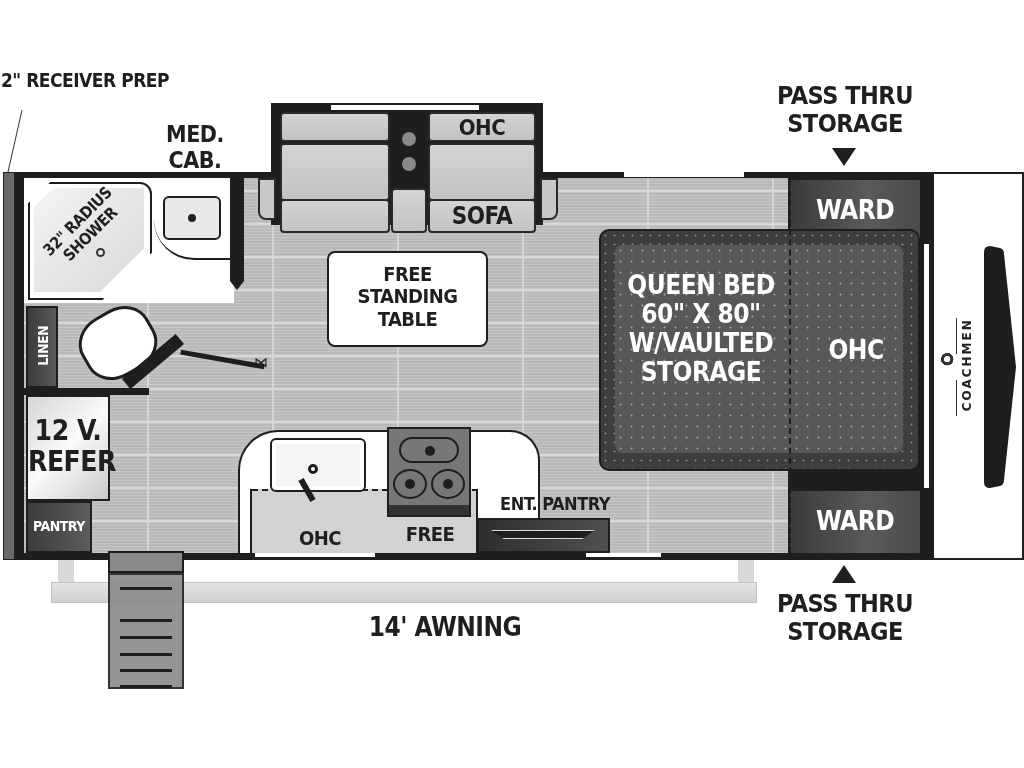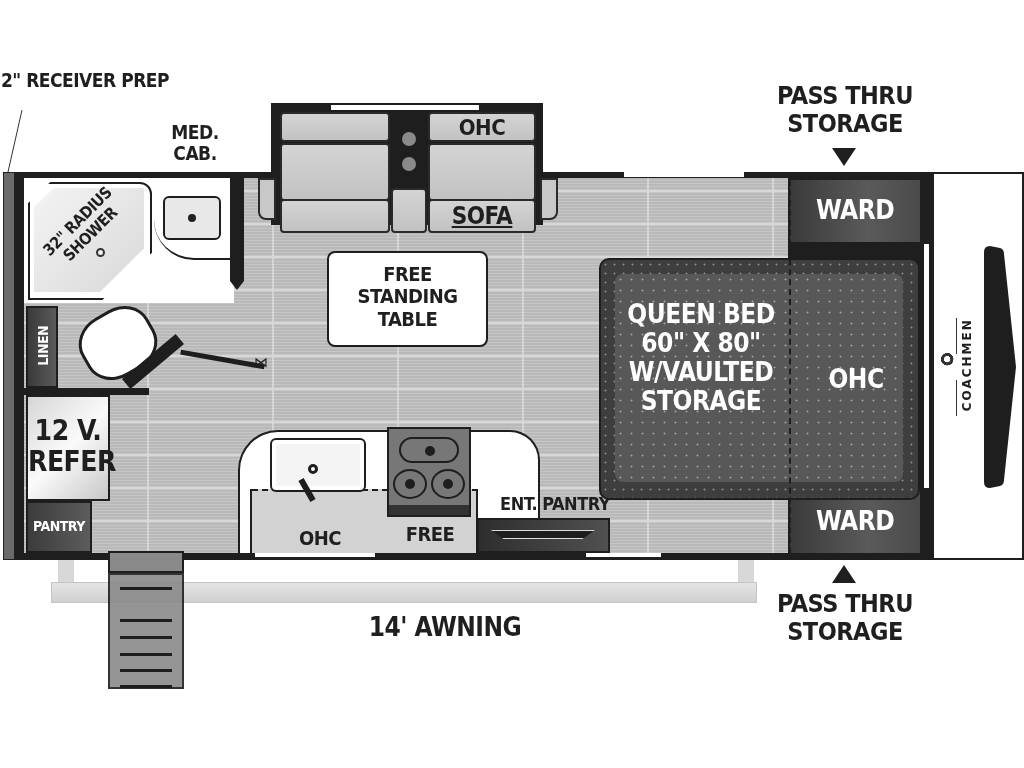--- a/index.html
+++ b/index.html
@@ -30,21 +30,21 @@
 </head>
 <body>
 
 <div class="lbl" style="left:0;top:70px;width:170px;font-size:19px;">
   <div>2" RECEIVER PREP</div>
 </div>
 <svg class="abs" style="left:0;top:110px;" width="30" height="70">
   <line x1="22" y1="0" x2="8" y2="62" stroke="#333" stroke-width="1"></line>
 </svg>
 
-<div class="lbl" style="left:165px;top:122px;width:60px;font-size:19px;">
+<div class="lbl" style="left:165px;top:122px;width:60px;font-size:23px;">
   <div>MED.</div>
   <div>CAB.</div>
 </div>
 
 <div class="lbl" style="left:770px;top:82px;width:150px;font-size:25px;">
   <div>PASS THRU</div>
   <div>STORAGE</div>
 </div>
 <svg class="abs" style="left:832px;top:148px;" width="24" height="20">
   <polygon points="0,0 24,0 12,18" fill="#1f1f1f"></polygon>
@@ -64,21 +64,21 @@
 <div class="abs cushion" style="left:280px;top:112px;width:110px;height:30px;"></div>
 <div class="abs cushion" style="left:428px;top:112px;width:108px;height:30px;">
   <div class="lbl" style="left:0;right:0;top:2px;font-size:22px;">OHC</div>
 </div>
 <div class="abs" style="left:282px;top:157px;width:254px;border-top:2px dashed #1e1e1e;"></div>
 <div class="abs cushion" style="left:280px;top:143px;width:110px;height:58px;"></div>
 <div class="abs cushion" style="left:428px;top:143px;width:108px;height:58px;"></div>
 <div class="abs cushion" style="left:280px;top:199px;width:110px;height:34px;"></div>
 <div class="abs cushion" style="left:391px;top:188px;width:36px;height:45px;"></div>
 <div class="abs cushion" style="left:428px;top:199px;width:108px;height:34px;">
-  <div class="lbl" style="left:0;right:0;top:2px;font-size:24px;text-decoration:underline;">SOFA</div>
+  <div class="lbl" style="left:0;right:0;top:2px;font-size:24px;">SOFA</div>
 </div>
 <div class="abs" style="left:391px;top:112px;width:36px;height:76px;background:#1e1e1e;border-radius:0 0 4px 4px;"></div>
 <div class="abs" style="left:402px;top:132px;width:14px;height:14px;border-radius:50%;background:#8a8a8a;"></div>
 <div class="abs" style="left:402px;top:157px;width:14px;height:14px;border-radius:50%;background:#8a8a8a;"></div>
 
 <div class="abs" style="left:624px;top:172px;width:120px;height:5px;background:#fff;"></div>
 
 <div class="abs" style="left:24px;top:178px;width:210px;height:125px;background:#fff;"></div>
 <div class="abs" style="left:28px;top:182px;width:124px;height:118px;background:#fff;border:2px solid #1e1e1e;border-radius:0 12px 0 0;clip-path:polygon(18% 0,100% 0,100% 60%,60% 100%,0 100%,0 18%);">
 </div>
@@ -155,21 +155,21 @@
 
 <div class="abs" style="left:788px;top:178px;width:134px;height:66px;">
 </div>
 <div class="abs cab-dark" style="left:788px;top:178px;width:134px;height:66px;">
   <div class="lbl white" style="left:0;right:0;top:16px;font-size:26px;">WARD</div>
 </div>
 <div class="abs cab-dark" style="left:788px;top:489px;width:134px;height:66px;">
   <div class="lbl white" style="left:0;right:0;top:16px;font-size:26px;">WARD</div>
 </div>
 
-<div class="abs speckle" style="left:599px;top:258px;width:321px;height:242px;border:2px solid #1e1e1e;border-radius:10px;">
+<div class="abs speckle" style="left:599px;top:229px;width:321px;height:242px;border:2px solid #1e1e1e;border-radius:10px;">
   <div class="abs speckle2" style="left:14px;top:14px;width:288px;height:208px;border-radius:8px;"></div>
   <div class="lbl white" style="left:10px;top:40px;width:180px;font-size:26px;">
     <div>QUEEN BED</div>
     <div>60" X 80"</div>
     <div>W/VAULTED</div>
     <div>STORAGE</div>
   </div>
   <div class="lbl white" style="left:205px;top:105px;width:100px;font-size:26px;">OHC</div>
 </div>
 <div class="abs" style="left:789px;top:180px;height:373px;border-left:2px dashed #1e1e1e;"></div>

